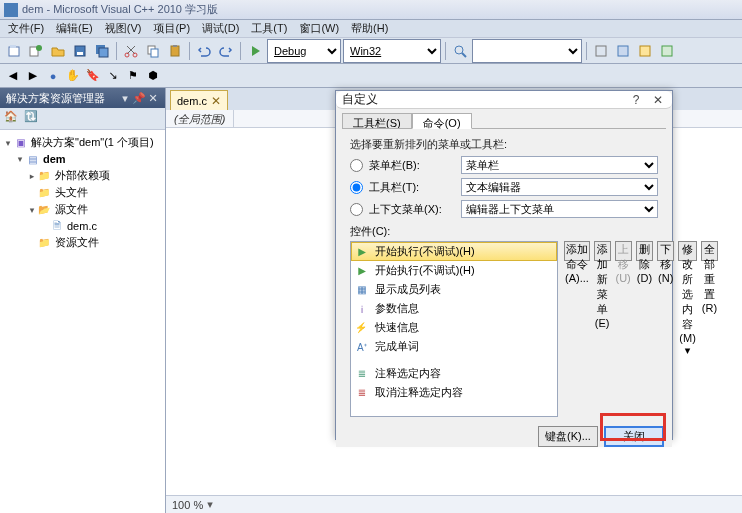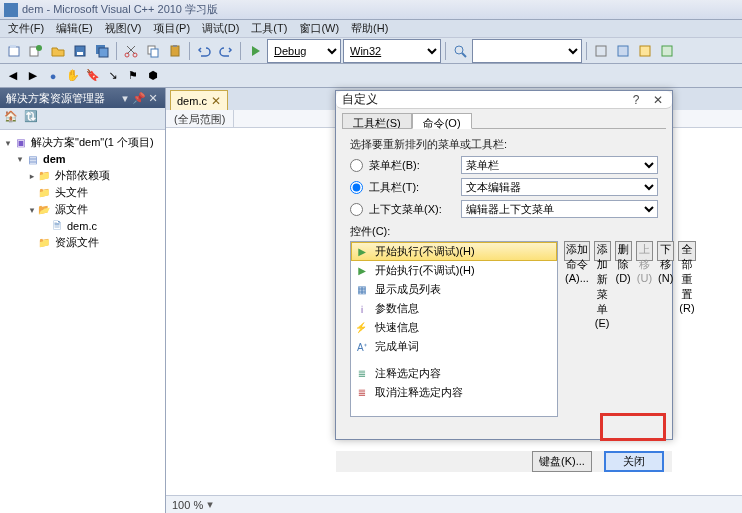--- a/index.html
+++ b/index.html
@@ -39,21 +39,21 @@
 .tree-node.d2 { padding-left: 24px; }
 .tree-node.d3 { padding-left: 36px; }
 .folder-icon { color: #d9a43a; }
 .solution-icon { color: #7a5aca; }
 
 .editor { flex: 1; background: #fff; display: flex; flex-direction: column; }
 .tabs { height: 22px; background: #d7e0ec; display: flex; align-items: flex-end; padding-left: 4px; }
 .tab { height: 20px; background: #fff6d6; border: 1px solid #c7a94a; border-bottom: none; padding: 0 6px; display: flex; align-items: center; gap: 4px; font-size: 11px; }
 .tab .close { color: #8a6a1a; font-size: 12px; }
 .scope-bar { height: 18px; background: #f4f6fa; border-bottom: 1px solid #c7cedb; display: flex; }
-.scope-bar .scope { border-right: 1px solid #c7cedb; padding: 2px 8px; font-size: 11px; color: #3a3a3a; }
+.scope-bar .scope { border-right: 1px solid #c7cedb; padding: 2px 8px; font-size: 11px; color: #3a3a3a; font-style: italic; }
 .editor-area { flex: 1; background: #fff; }
 .status { height: 18px; background: #eef2f8; border-top: 1px solid #c0c8d8; padding: 0 6px; display: flex; align-items: center; font-size: 11px; color: #3a3a3a; }
 
 
 .dialog { position: absolute; left: 335px; top: 90px; width: 338px; height: 350px; background: #f0f0f0; border: 1px solid #7a8aa8; box-shadow: 0 0 8px rgba(0,0,0,0.3); display: flex; flex-direction: column; }
 .dlg-title { height: 24px; background: #fff; display: flex; align-items: center; justify-content: space-between; padding: 0 6px; border-bottom: 1px solid #d0d0d0; border-radius: 6px; }
 .dlg-title .t { font-size: 12px; color: #1a1a1a; }
 .dlg-title .btns { display: flex; gap: 6px; }
 .dlg-title .btn { width: 16px; height: 16px; display: flex; align-items: center; justify-content: center; color: #4a4a4a; font-size: 12px; }
 .dlg-tabs { height: 20px; display: flex; padding: 4px 6px 0 6px; }
@@ -67,21 +67,21 @@
 .radio-row select { flex: 1; height: 18px; border: 1px solid #9ba7bd; font-size: 11px; background: #fff; }
 .controls-label { font-size: 11px; margin-top: 6px; margin-bottom: 2px; }
 .ctrl-row { display: flex; gap: 6px; }
 .ctrl-list { width: 208px; height: 176px; border: 1px solid #9ba7bd; background: #fff; overflow: auto; }
 .ctrl-list .item { display: flex; align-items: center; padding: 2px 4px; gap: 6px; font-size: 11px; }
 .ctrl-list .item.sel { background: linear-gradient(#fef3c7, #fce17a); border: 1px solid #d8b334; padding: 1px 3px; }
 .ctrl-list .item .ico { width: 14px; height: 14px; display: flex; align-items: center; justify-content: center; font-size: 10px; }
 .btn-col { display: flex; flex-direction: row; gap: 4px; width: 94px; }
 .btn-col button { height: 20px; border: 1px solid #8a8a8a; background: #e9e9e9; font-size: 11px; cursor: default; }
 .btn-col button:disabled { color: #9a9a9a; }
-.dlg-footer { height: 32px; display: flex; align-items: center; justify-content: flex-end; padding: 0 8px; gap: 12px; background: #f0f0f0; margin-top: 25px; }
+.dlg-footer { height: 32px; display: flex; align-items: center; justify-content: flex-end; padding: 0 8px; gap: 6px; background: #f0f0f0; }
 .dlg-footer button { height: 21px; width: 60px; border: 1px solid #8a8a8a; background: #e9e9e9; font-size: 11px; }
 .dlg-footer .close-btn { border: 2px solid #3a7de0; background: #d8e6fa; }
 .red-box { position: absolute; border: 3px solid #e0342c; pointer-events: none; }
 
 svg { display: block; }
 </style>
 </head>
 <body>
 
 <div class="titlebar">
@@ -344,23 +344,24 @@
             <span>注释选定内容</span>
           </div>
         <div class="item">
             <span class="ico" style="color:#c04a4a">≣</span>
             <span>取消注释选定内容</span>
           </div>
       </div>
       <div class="btn-col">
         <button>添加命令(A)...</button>
         <button>添加新菜单(E)</button>
+        <button disabled="">上移(U)</button>
         <button>删除(D)</button>
-        <button disabled="">上移(U)</button>
         <button>下移(N)</button>
+        <button>修改所选内容(M) ▾</button>
         <button>全部重置(R)</button>
       </div>
     </div>
   </div>
   <div class="dlg-footer">
     <button>键盘(K)...</button>
     <button class="close-btn">关闭</button>
   </div>
 </div>
 

